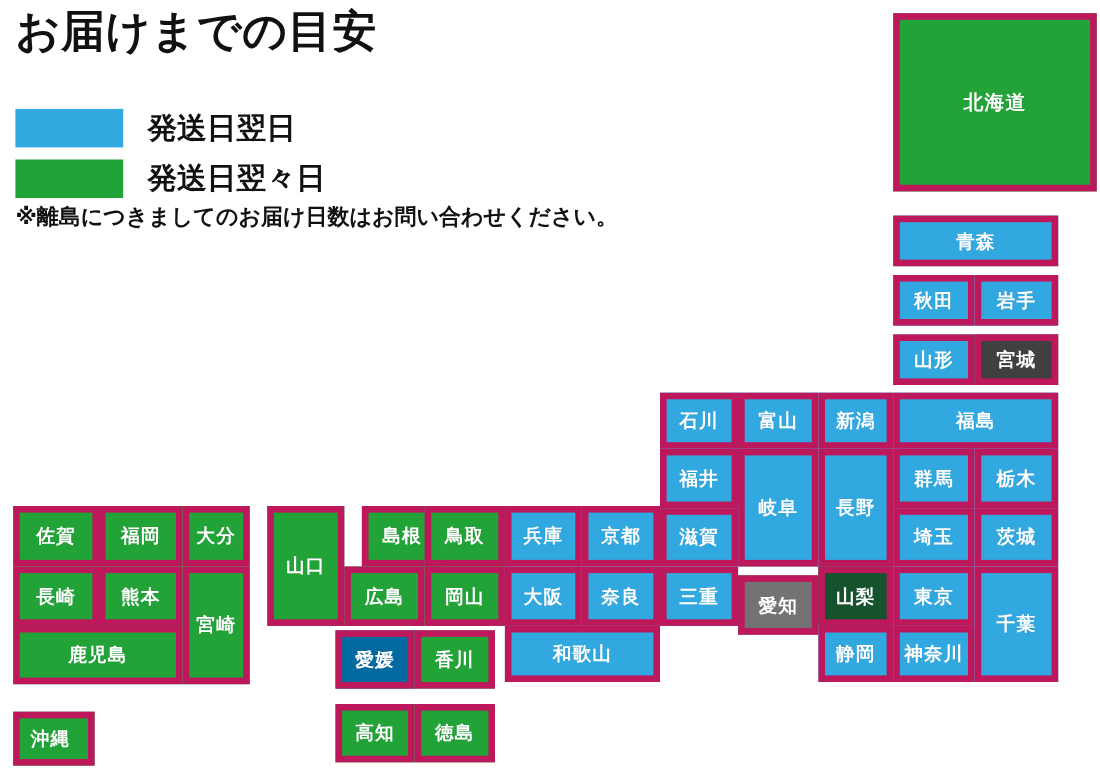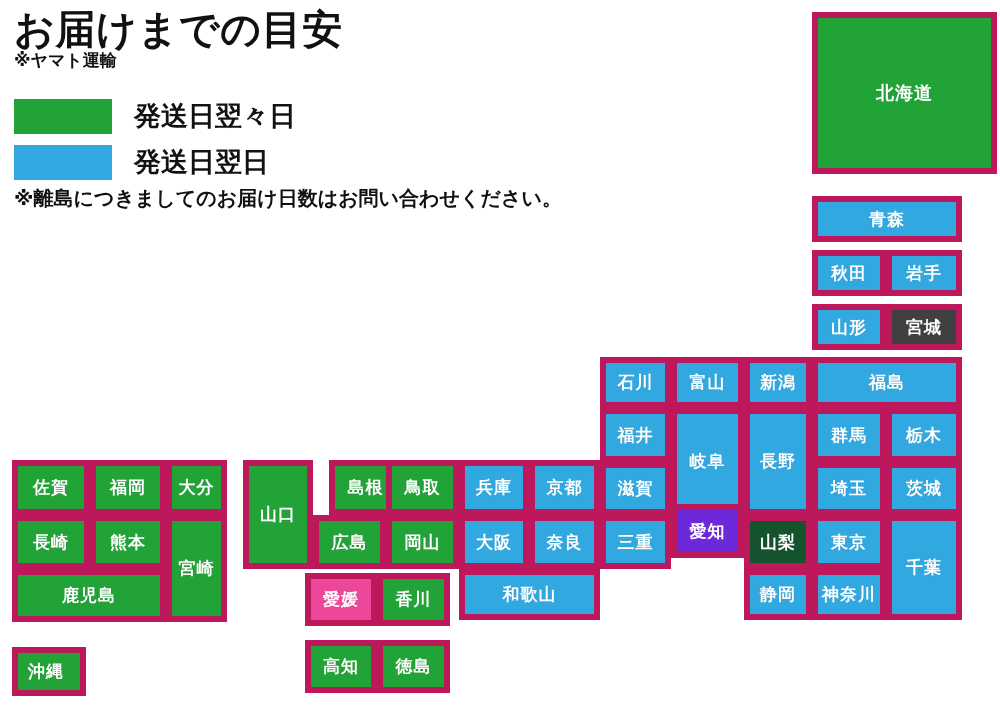--- a/index.html
+++ b/index.html
@@ -130,31 +130,30 @@
 
 <div id="page">
 
   <div id="watermark">
     <div></div>
     <div></div>
   </div>
 
   <div id="header">
     <h1 id="main-title">お届けまでの目安</h1>
-    <div id="carrier-note">※ヤマト運輸</div>
   </div>
 
   <div id="legend">
+      <div class="legend-row">
+        <div class="legend-swatch" style="background: rgb(49, 168, 224);"></div>
+        <div class="legend-label">発送日翌日</div>
+      </div>
       <div class="legend-row">
         <div class="legend-swatch" style="background: rgb(34, 163, 56);"></div>
         <div class="legend-label">発送日翌々日</div>
-      </div>
-      <div class="legend-row">
-        <div class="legend-swatch" style="background: rgb(49, 168, 224);"></div>
-        <div class="legend-label">発送日翌日</div>
       </div>
     </div>
 
   <div id="island-note">※離島につきましてのお届け日数はお問い合わせください。</div>
 
   <div id="map">
       <div class="pref big" style="left: 812px; top: 12px; width: 185px; height: 162px; background: rgb(34, 163, 56);">北海道</div>
       <div class="pref" style="left: 812px; top: 196px; width: 150px; height: 46px; background: rgb(49, 168, 224);">青森</div>
       <div class="pref" style="left: 812px; top: 250px; width: 74px; height: 46px; background: rgb(49, 168, 224);">秋田</div>
       <div class="pref" style="left: 886px; top: 250px; width: 76px; height: 46px; background: rgb(49, 168, 224);">岩手</div>
@@ -166,37 +165,37 @@
       <div class="pref" style="left: 812px; top: 357px; width: 150px; height: 51px; background: rgb(49, 168, 224);">福島</div>
       <div class="pref" style="left: 600px; top: 408px; width: 71px; height: 54px; background: rgb(49, 168, 224);">福井</div>
       <div class="pref" style="left: 671px; top: 408px; width: 73px; height: 107px; background: rgb(49, 168, 224);">岐阜</div>
       <div class="pref" style="left: 744px; top: 408px; width: 68px; height: 107px; background: rgb(49, 168, 224);">長野</div>
       <div class="pref" style="left: 812px; top: 408px; width: 74px; height: 54px; background: rgb(49, 168, 224);">群馬</div>
       <div class="pref" style="left: 886px; top: 408px; width: 76px; height: 54px; background: rgb(49, 168, 224);">栃木</div>
       <div class="pref" style="left: 600px; top: 462px; width: 71px; height: 53px; background: rgb(49, 168, 224);">滋賀</div>
       <div class="pref" style="left: 812px; top: 462px; width: 74px; height: 53px; background: rgb(49, 168, 224);">埼玉</div>
       <div class="pref" style="left: 886px; top: 462px; width: 76px; height: 53px; background: rgb(49, 168, 224);">茨城</div>
       <div class="pref" style="left: 600px; top: 515px; width: 71px; height: 54px; background: rgb(49, 168, 224);">三重</div>
-      <div class="pref" style="left: 671px; top: 504px; width: 73px; height: 54px; background: #6d28d9;">愛知</div>
+      <div class="pref" style="left: 671px; top: 523px; width: 73px; height: 54px; background: #737373;">愛知</div>
       <div class="pref" style="left: 744px; top: 515px; width: 68px; height: 54px; background: #14532d;">山梨</div>
       <div class="pref" style="left: 812px; top: 515px; width: 74px; height: 54px; background: rgb(49, 168, 224);">東京</div>
       <div class="pref" style="left: 886px; top: 515px; width: 76px; height: 105px; background: rgb(49, 168, 224);">千葉</div>
       <div class="pref" style="left: 744px; top: 569px; width: 68px; height: 51px; background: rgb(49, 168, 224);">静岡</div>
       <div class="pref" style="left: 812px; top: 569px; width: 74px; height: 51px; background: rgb(49, 168, 224);">神奈川</div>
       <div class="pref" style="left: 459px; top: 460px; width: 70px; height: 55px; background: rgb(49, 168, 224);">兵庫</div>
       <div class="pref" style="left: 529px; top: 460px; width: 71px; height: 55px; background: rgb(49, 168, 224);">京都</div>
       <div class="pref" style="left: 459px; top: 515px; width: 70px; height: 54px; background: rgb(49, 168, 224);">大阪</div>
       <div class="pref" style="left: 529px; top: 515px; width: 71px; height: 54px; background: rgb(49, 168, 224);">奈良</div>
       <div class="pref" style="left: 459px; top: 569px; width: 141px; height: 51px; background: rgb(49, 168, 224);">和歌山</div>
       <div class="pref" style="left: 243px; top: 460px; width: 70px; height: 109px; background: rgb(34, 163, 56);">山口</div>
       <div class="pref" style="left: 329px; top: 460px; width: 73px; height: 55px; background: rgb(34, 163, 56);">島根</div>
       <div class="pref" style="left: 386px; top: 460px; width: 73px; height: 55px; background: rgb(34, 163, 56);">鳥取</div>
       <div class="pref" style="left: 313px; top: 515px; width: 73px; height: 54px; background: rgb(34, 163, 56);">広島</div>
       <div class="pref" style="left: 386px; top: 515px; width: 73px; height: 54px; background: rgb(34, 163, 56); font-family: Liberation Serif, serif;">岡山</div>
-      <div class="pref" style="left: 305px; top: 573px; width: 72px; height: 53px; background: #ec4899;">愛媛</div>
+      <div class="pref" style="left: 305px; top: 573px; width: 72px; height: 53px; background: #0369a1;">愛媛</div>
       <div class="pref" style="left: 377px; top: 573px; width: 73px; height: 53px; background: rgb(34, 163, 56);">香川</div>
       <div class="pref" style="left: 305px; top: 640px; width: 72px; height: 53px; background: rgb(34, 163, 56);">高知</div>
       <div class="pref" style="left: 377px; top: 640px; width: 73px; height: 53px; background: rgb(34, 163, 56);">徳島</div>
       <div class="pref" style="left: 12px; top: 460px; width: 78px; height: 55px; background: rgb(34, 163, 56); text-align: right;">佐賀</div>
       <div class="pref" style="left: 90px; top: 460px; width: 76px; height: 55px; background: rgb(34, 163, 56);">福岡</div>
       <div class="pref" style="left: 166px; top: 460px; width: 61px; height: 55px; background: rgb(34, 163, 56);">大分</div>
       <div class="pref" style="left: 12px; top: 515px; width: 78px; height: 54px; background: rgb(34, 163, 56);">長崎</div>
       <div class="pref" style="left: 90px; top: 515px; width: 76px; height: 54px; background: rgb(34, 163, 56);">熊本</div>
       <div class="pref" style="left: 166px; top: 515px; width: 61px; height: 107px; background: rgb(34, 163, 56);">宮崎</div>
       <div class="pref" style="left: 12px; top: 569px; width: 154px; height: 53px; background: rgb(34, 163, 56);">鹿児島</div>

